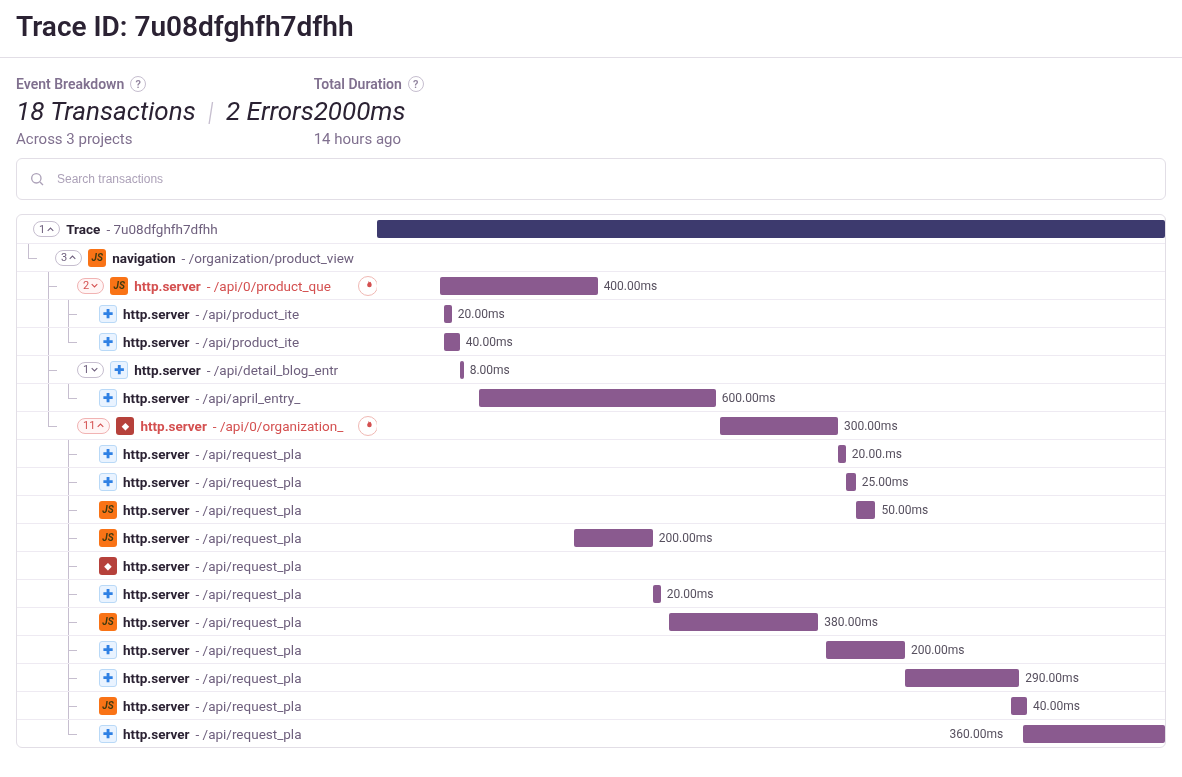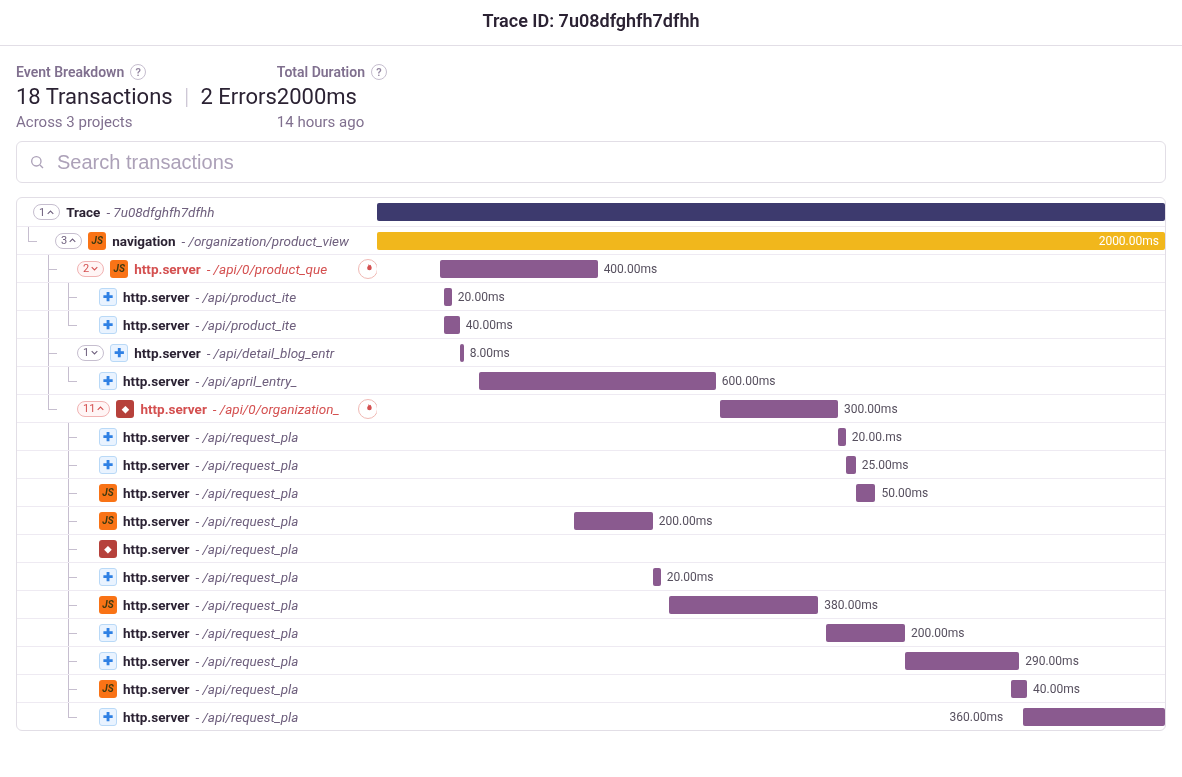--- a/index.html
+++ b/index.html
@@ -8,48 +8,48 @@
     font-family: -apple-system, BlinkMacSystemFont, "Segoe UI", Roboto, Helvetica, Arial, sans-serif;
     background: #fff;
     color: #2b2233;
     font-size: 14px;
   }
   .page { width: 1182px; }
   .header {
     padding: 10px 16px 14px 16px;
     border-bottom: 1px solid #e2dee6;
   }
-  .header h1 { margin:0; font-size: 18px; font-weight: 600; color:#2b2233;text-align:center;}
+  .header h1 { margin:0; font-size: 28px; font-weight: 600; color:#2b2233;}
   .summary {
     display: flex;
     padding: 18px 16px 10px 16px;
   }
   .summary-block { }
   .summary-label {
     color:#80708f; font-weight:600; font-size:14px;
     display:flex; align-items:center; gap:6px;
     margin-bottom:4px;
   }
   .help-icon {
     display:inline-flex; align-items:center; justify-content:center;
     width:16px; height:16px; border-radius:50%;
     border:1px solid #c6becf; color:#9386a0; font-size:11px;
   }
-  .summary-value { font-size:22px; color:#2b2233; font-weight:400; }
+  .summary-value { font-size:26px; color:#2b2233; font-weight:400;font-style:italic; }
   .summary-value .divider { color:#c6becf; margin:0 6px; font-weight:300; }
   .summary-sub { color:#80708f; margin-top:4px; font-size:15px; }
   .search-wrap { padding: 0 16px 14px 16px; }
   .search {
     display:flex; align-items:center; gap:10px;
     border:1px solid #e2dee6; border-radius:6px;
     padding: 0 12px; height:42px;
     color:#9386a0;
   }
   .search input {
-    border:none; outline:none; width:100%; font-size:20px;
+    border:none; outline:none; width:100%; font-size:12px;
     color:#2b2233; background:transparent;
   }
   .search input::placeholder { color:#aca1b8; }
   .search svg { flex:0 0 auto; }
 
   .waterfall-wrap { padding: 0 16px 16px 16px; }
   .waterfall {
     border:1px solid #e2dee6; border-radius:6px; overflow:hidden;
     background:#fff;
   }
@@ -115,21 +115,21 @@
   .icon-box {
     width:18px; height:18px; border-radius:3px;
     display:inline-flex; align-items:center; justify-content:center;
     font-size:10px; font-weight:700; flex:0 0 auto;
   }
   .icon-js { background:#f97316; color:#403a10;font-style:italic; }
   .icon-plus { background:#e9f3ff; color:#2f80e4; border:1px solid #b9d9f7; font-size:12px; line-height:1;}
   .icon-ruby { background:#b6413b; color:#fff; font-size:9px;}
   .op { font-weight:700; }
   .op.error { color:#d45050; }
-  .path { color:#6e5f7d;font-style:italic; }
+  .path { color:#6e5f7d; }
   .path.error { color:#d45050; }
   .fire-badge {
     position:absolute; right:-1px; top:50%; transform:translateY(-50%);
     width:20px; height:20px; border-radius:50%;
     border:1px solid #f0b9b4; background:#fff;
     display:flex; align-items:center; justify-content:center;
     color:#d45050; font-size:11px;
   }
 </style>
 </head>
@@ -199,24 +199,20 @@
               <span class="conn elbow"></span>
               <span style="width: 8px; flex: 0 0 auto;"></span>
               <span class="count-pill">3 <svg viewBox="0 0 10 10">
                   <path d="M1 7 L5 3 L9 7" fill="none" stroke="currentColor" stroke-width="1.5"></path>
                 </svg></span>
               <span class="icon-box icon-js">JS</span>
               <span class="op">navigation</span>
               <span class="path"> - /organization/product_view</span>
             </div>
           </div>
-          <div class="wf-right">
-            <div class="bar" style="left: 0%; width: 100%; background: rgb(241, 183, 28);"></div>
-            <div class="bar-label inside" style="left: 0%; width: 100%;">2000.00ms</div>
-          </div>
         </div>
         <div class="wf-row">
           <div class="wf-left">
             <div class="tree-cell">
               <span class="conn blank"></span>
               <span class="conn tee"></span>
               <span style="width: 10px; flex: 0 0 auto;"></span>
               <span class="count-pill error">2 <svg viewBox="0 0 10 10">
                   <path d="M1 3 L5 7 L9 3" fill="none" stroke="currentColor" stroke-width="1.5"></path>
                 </svg></span>

